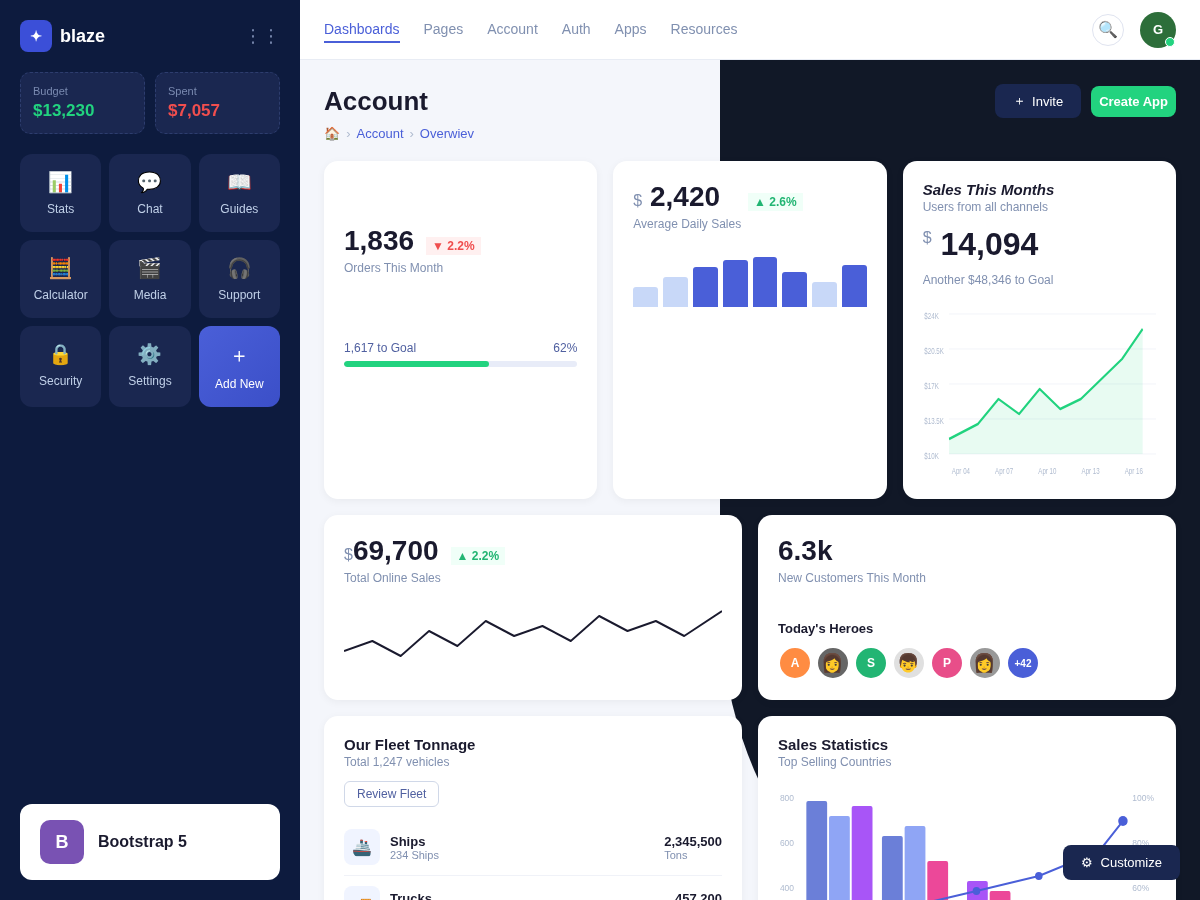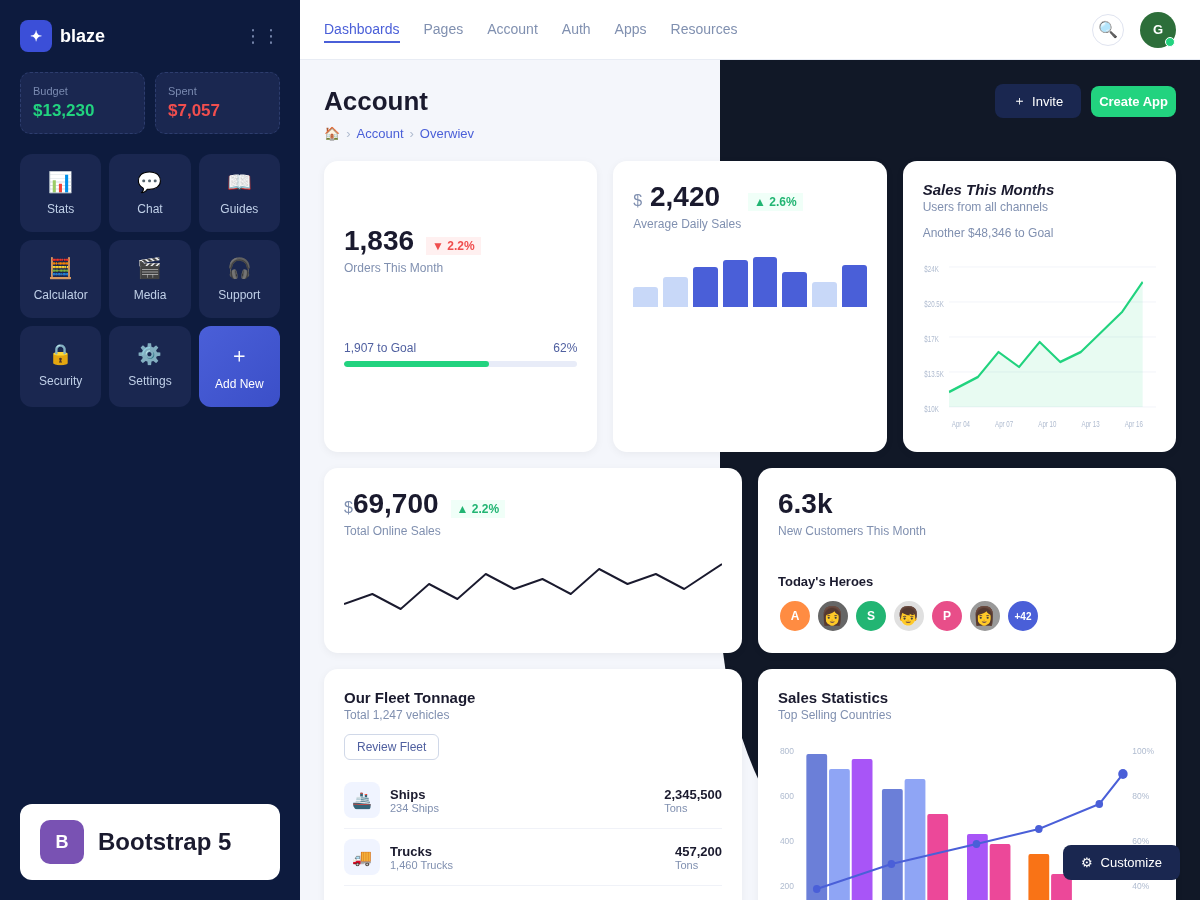--- a/index.html
+++ b/index.html
@@ -124,21 +124,21 @@
       background: #7952b3;
       border-radius: 10px;
       display: flex;
       align-items: center;
       justify-content: center;
       color: white;
       font-weight: 700;
       font-size: 18px;
     }
     .bootstrap-text {
-      font-size: 24px;
+      font-size: 16px;
       font-weight: 700;
       color: #1a1a2e;
     }
 
     
     .main {
       flex: 1;
       display: flex;
       flex-direction: column;
       overflow: hidden;
@@ -367,21 +367,21 @@
     
     .sales-card {
       background: white;
       border-radius: 14px;
       padding: 20px;
       box-shadow: 0 2px 8px rgba(0,0,0,0.05);
     }
     .sales-title { font-size: 15px; font-weight: 700; color: #1a1a2e; margin-bottom: 2px; font-style: italic; }
     .sales-subtitle { font-size: 12px; color: #8090b0; margin-bottom: 12px; }
     .sales-big { font-size: 32px; font-weight: 700; color: #1a1a2e; }
-    .sales-goal { font-size: 12px; color: #8090b0; margin-top: 2px; }
+    .sales-goal { font-size: 12px; color: #8090b0; margin-top: 10px; }
 
     
     .line-chart { margin-top: 12px; position: relative; height: 180px; }
     .line-chart svg { width: 100%; height: 100%; }
 
     
     .stat-card-2 {
       background: white;
       border-radius: 14px;
       padding: 20px;
@@ -610,21 +610,21 @@
       <div class="stats-grid">
 
         <div class="stat-card">
           <div style="display:flex;align-items:baseline;gap:4px;margin-top:44px;">
             <div class="stat-number">1,836</div>
             <span class="stat-badge down">▼ 2.2%</span>
           </div>
           <div class="stat-label">Orders This Month</div>
           <div style="height:50px;"></div>
           <div class="progress-row">
-            <span>1,907 to Goal</span>
+            <span>1,617 to Goal</span>
             <span>62%</span>
           </div>
           <div class="progress-bar-bg">
             <div class="progress-bar-fill" style="width:62%;"></div>
           </div>
         </div>
 
         <div class="stat-card">
           <div style="display:flex;align-items:baseline;gap:20px;">
             <div class="stat-number"><span style="font-size:16px;color:#8090b0;font-weight:400;">$</span> 2,420</div>
@@ -639,20 +639,21 @@
             <div class="mini-bar highlight" style="height:100%;"></div>
             <div class="mini-bar highlight" style="height:70%;"></div>
             <div class="mini-bar" style="height:50%;"></div>
             <div class="mini-bar highlight" style="height:85%;"></div>
           </div>
         </div>
 
         <div class="sales-card">
           <div class="sales-title">Sales This Months</div>
           <div class="sales-subtitle">Users from all channels</div>
+          <div class="sales-big"><sup style="font-size:16px;color:#8090b0;font-weight:400;vertical-align:super;">$</sup> 14,094</div>
           <div class="sales-goal">Another $48,346 to Goal</div>
           <div class="line-chart">
             <svg viewBox="0 0 340 180" preserveAspectRatio="none">
 
               <text x="2" y="20" font-size="9" fill="#b0bcd0">$24K</text>
               <text x="2" y="55" font-size="9" fill="#b0bcd0">$20.5K</text>
               <text x="2" y="90" font-size="9" fill="#b0bcd0">$17K</text>
               <text x="2" y="125" font-size="9" fill="#b0bcd0">$13.5K</text>
               <text x="2" y="160" font-size="9" fill="#b0bcd0">$10K</text>
 

